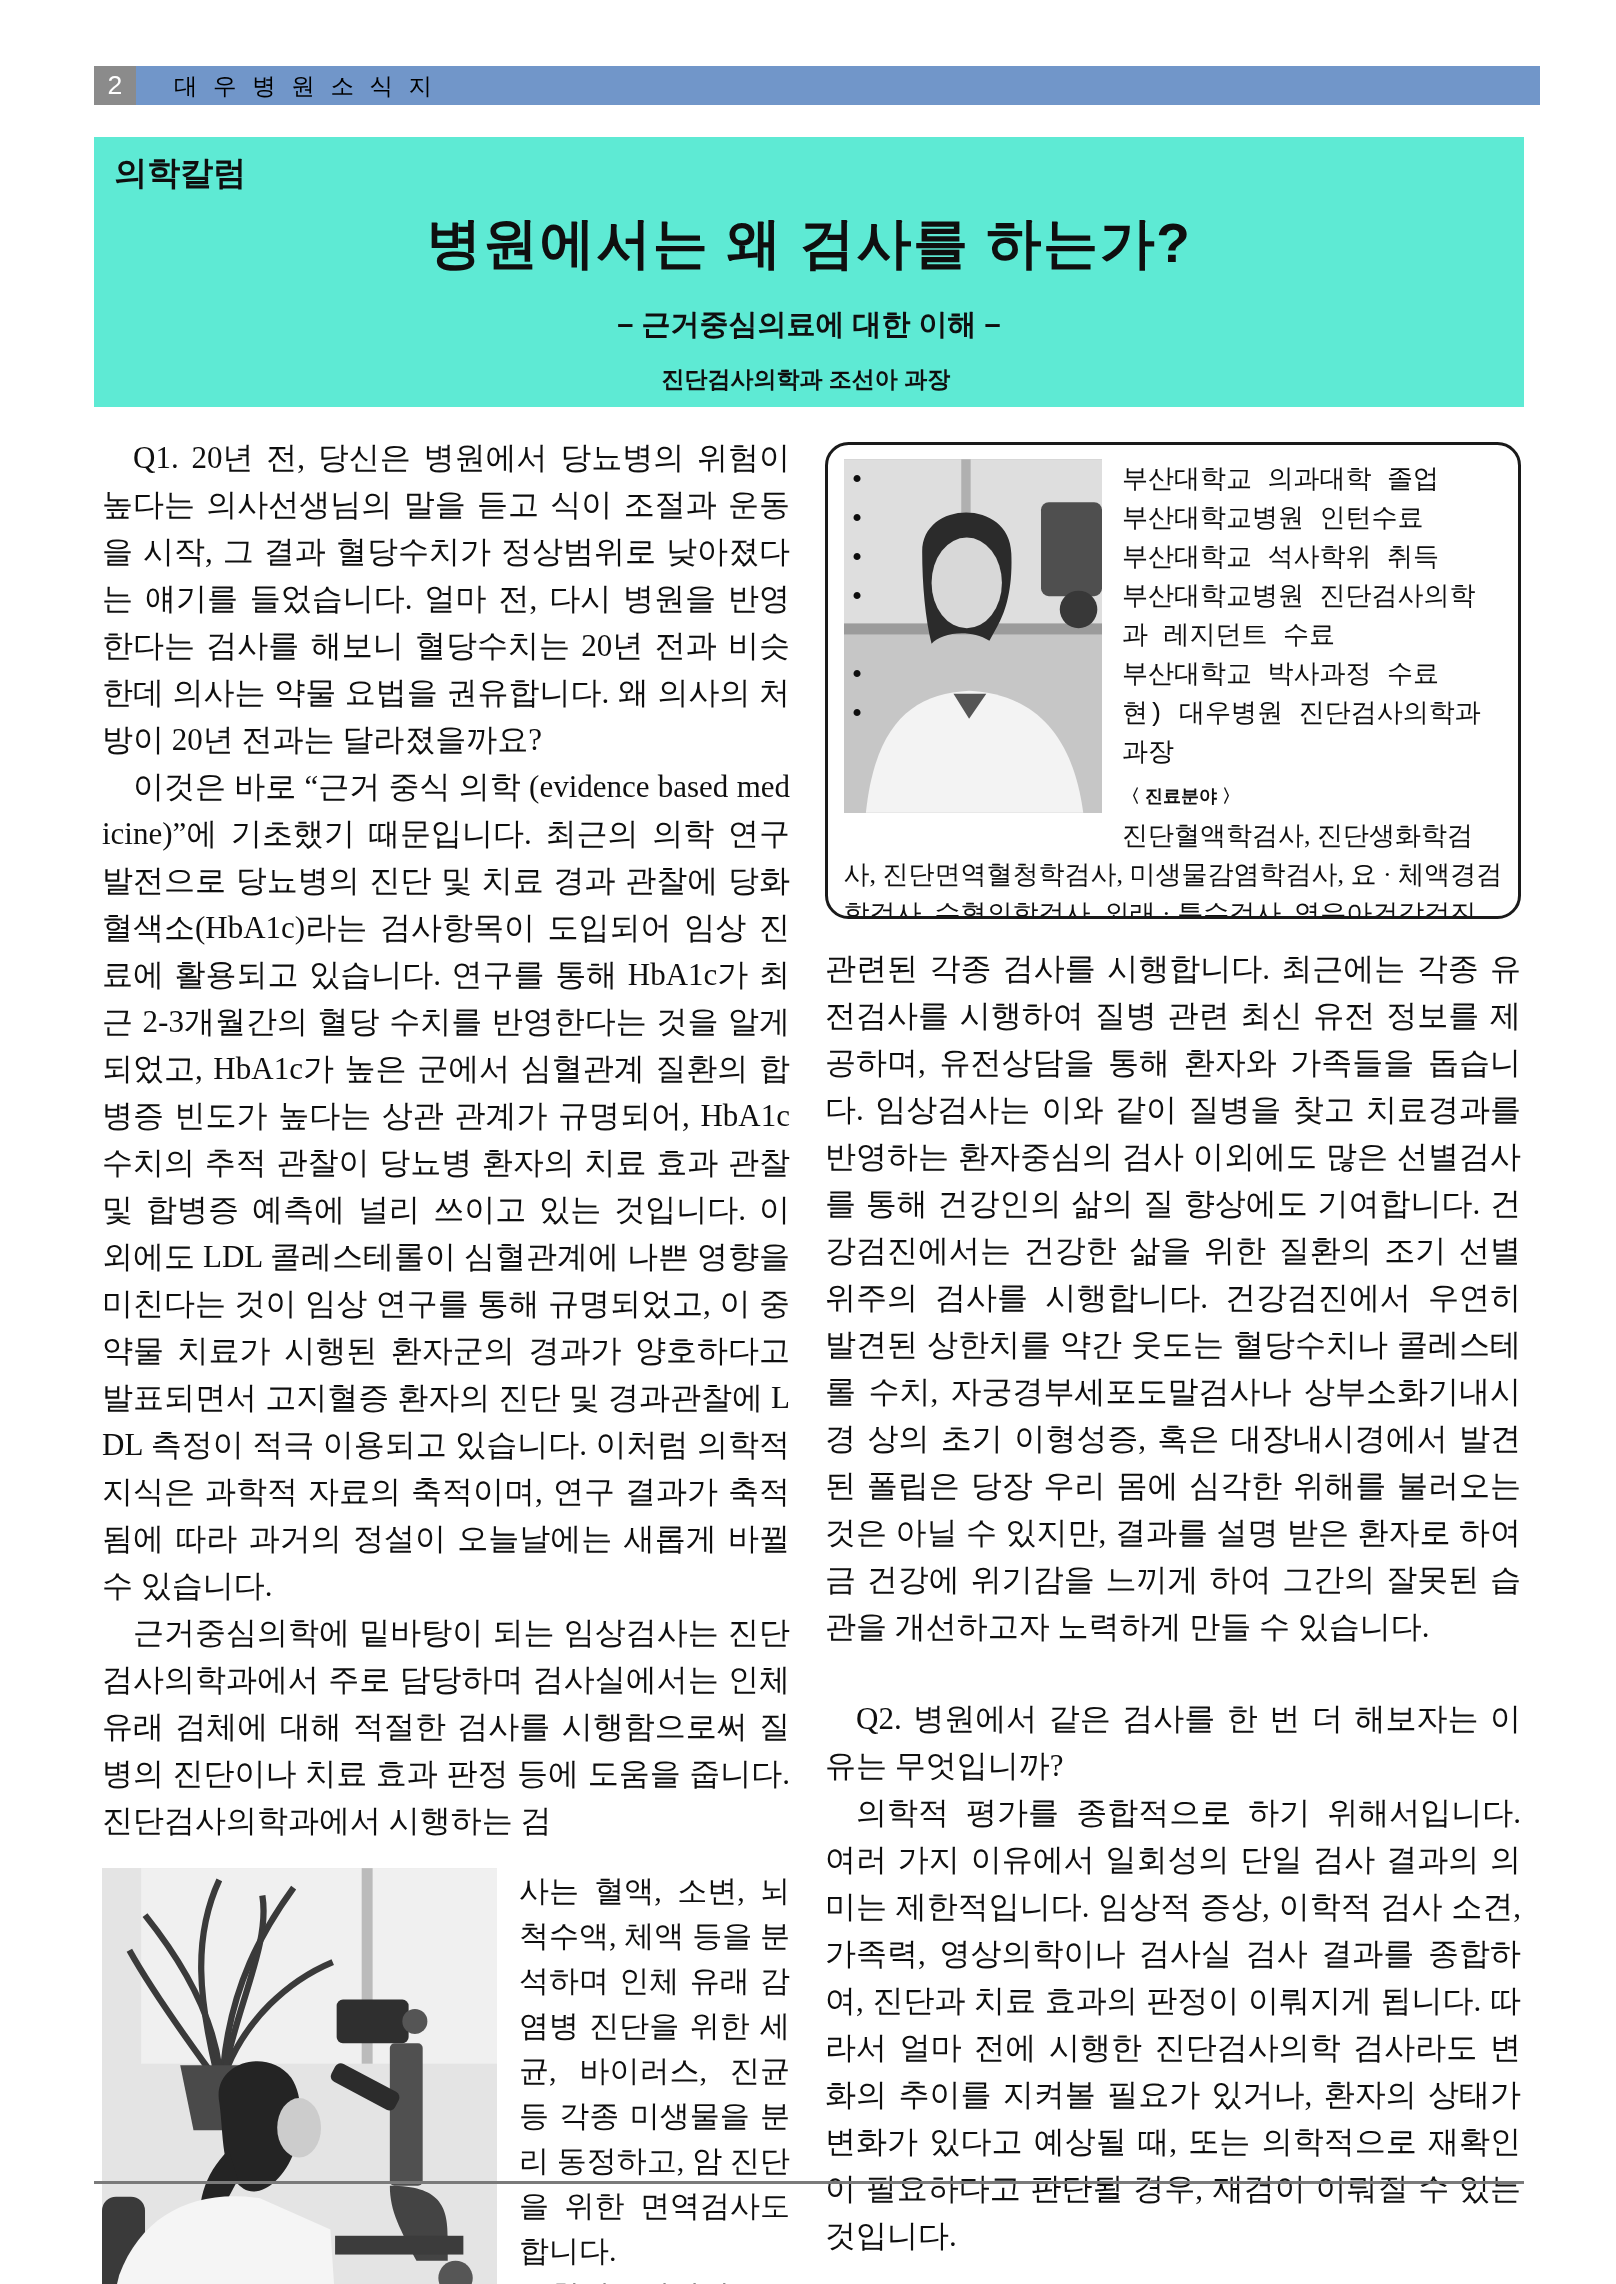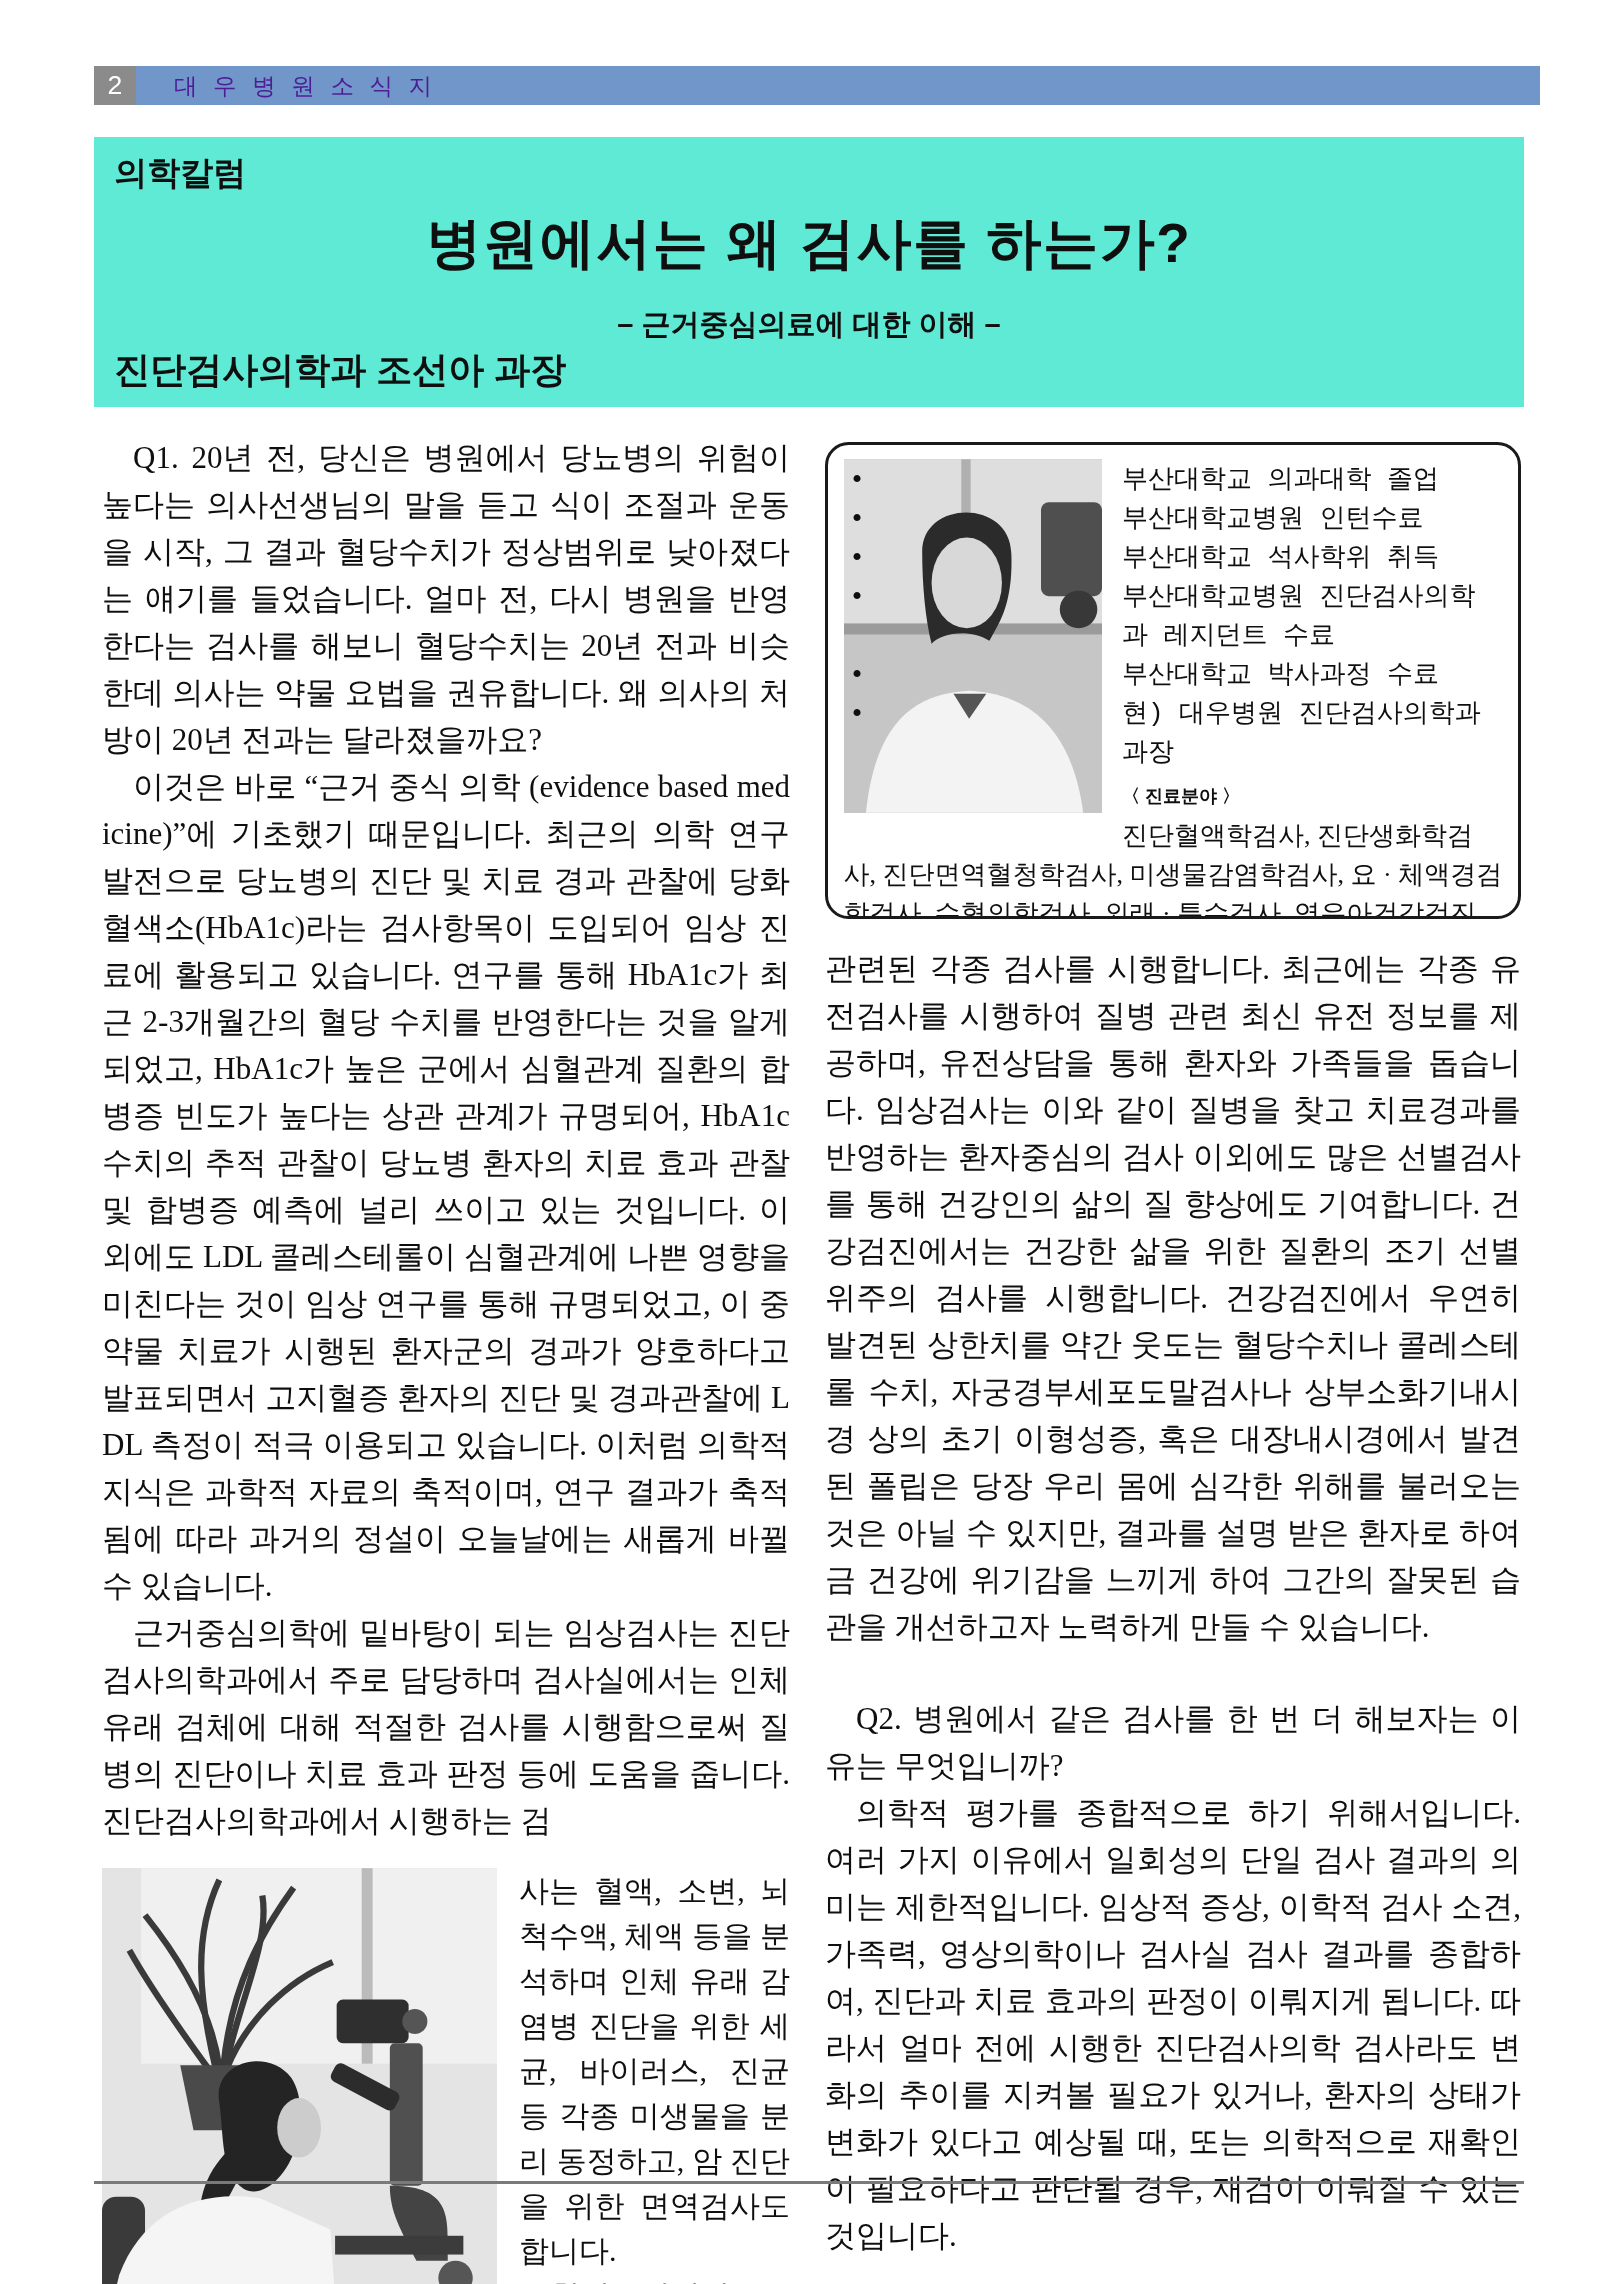--- a/index.html
+++ b/index.html
@@ -11,37 +11,37 @@
   }
 
   
   .masthead { position:absolute; left:94px; top:66px; width:1446px; height:39px; display:flex; }
   .page-num {
     width:42px; background:#8b8b8b; color:#ffffff;
     font-family:"Liberation Sans","DejaVu Sans",sans-serif;
     font-size:26.6px; display:flex; align-items:center; justify-content:center;
   }
   .mast-title {
-    flex:1; background:#7196c9; color:#4c1d95;
+    flex:1; background:#7196c9; color:#000000;
     font-family:"Liberation Sans","DejaVu Sans",sans-serif;
     font-size:23.5px; letter-spacing:15.6px; padding-left:38px;
     display:flex; align-items:center;
   }
 
   
   .col-header {
     position:absolute; left:94px; top:137px; width:1430px; height:270px;
     background:#5eead4; box-sizing:border-box; padding:14px 20.3px 12.5px 20.3px;
     display:flex; flex-direction:column;
     font-family:"Liberation Sans","DejaVu Sans",sans-serif;
   }
   .section-label { font-size:33px; font-weight:800; }
   .art-title { margin:11px 0 0 0; text-align:center; font-size:55px; font-weight:800; letter-spacing:1.6px; }
   .art-subtitle { margin-top:23.5px; text-align:center; font-size:29px; font-weight:800; }
-  .art-author { margin-top:auto; text-align:left; font-size:36px; font-weight:800; padding-right:6.3px; }
+  .art-author { margin-top:auto; text-align:center; font-size:23px; font-weight:800; padding-right:6.3px; }
 
   
   .columns { position:absolute; left:102px; top:434px; width:1420px; display:flex; gap:35px; }
   .col { font-size:31px; line-height:47px; text-align:justify; word-break:break-all; }
   .col.left  { width:688px; flex:none; }
   .col.right { width:696px; flex:none; }
   .col p { margin:0; }
   p.indent { text-indent:31px; }
 
   

